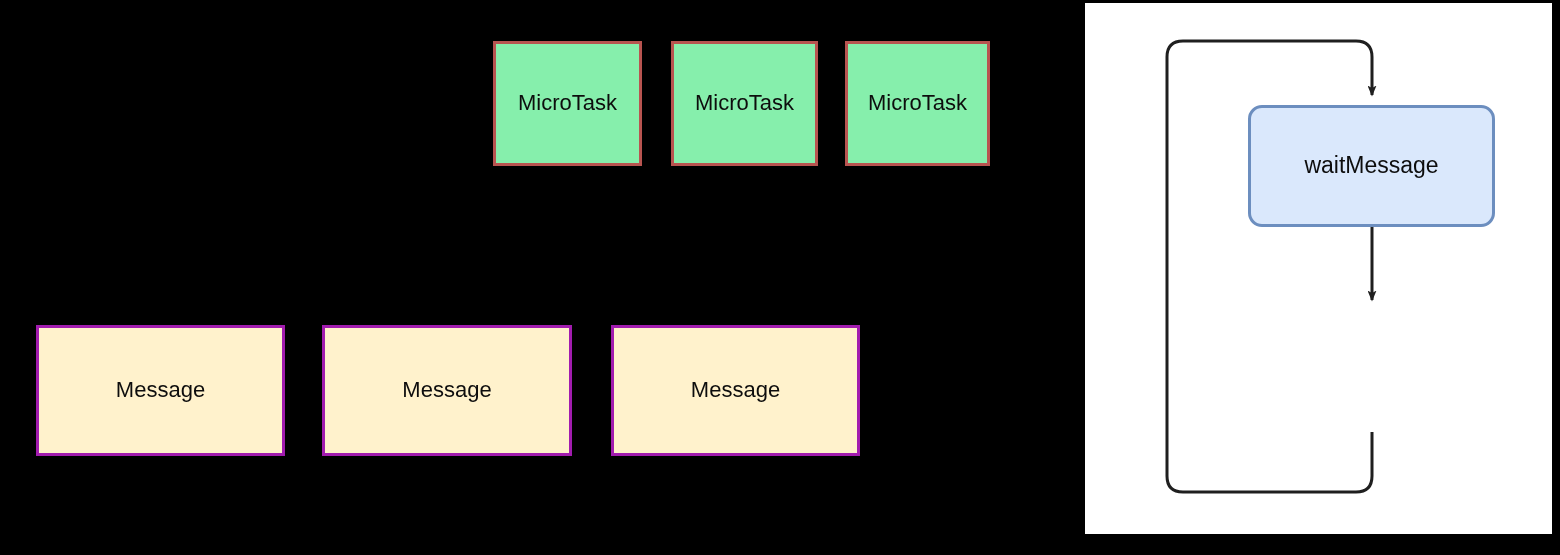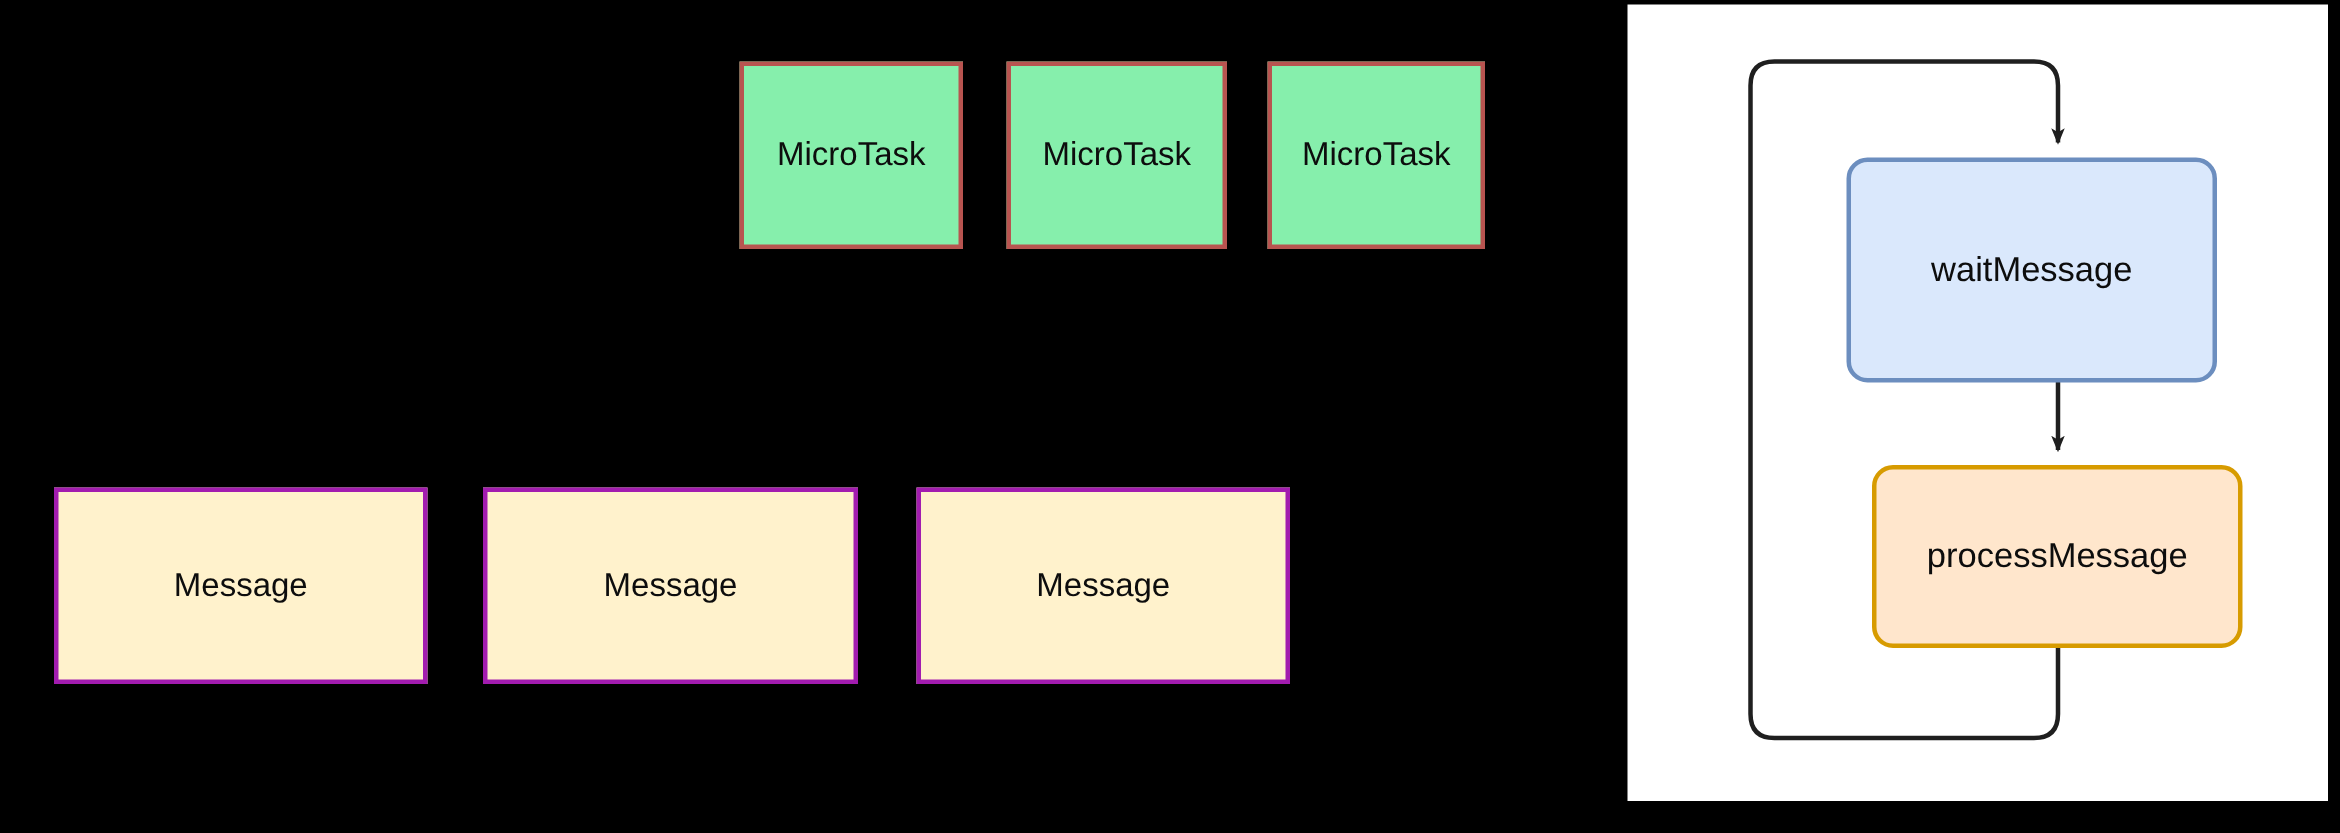--- a/index.html
+++ b/index.html
@@ -116,23 +116,20 @@
         <marker id="arrowhead" markerWidth="11" markerHeight="9" refX="9.5" refY="4.5" orient="auto" markerUnits="userSpaceOnUse">
           <path d="M0,0 L11,4.5 L0,9 L2.6,4.5 Z" fill="#1f1f1f"></path>
         </marker>
       </defs>
 
       <path d="M 287,429 L 287,473 Q 287,489 271,489 L 98,489 Q 82,489 82,473 L 82,54 Q 82,38 98,38 L 271,38 Q 287,38 287,54 L 287,92" fill="none" stroke="#1f1f1f" stroke-width="3" marker-end="url(#arrowhead)"></path>
 
       <path d="M 287,224 L 287,297" fill="none" stroke="#1f1f1f" stroke-width="3" marker-end="url(#arrowhead)"></path>
     </svg>
 
-    <div class="node node-wait" style="left:146px; top:102px; width:247px; height:150px;">
+    <div class="node node-wait" style="left:163px; top:102px; width:247px; height:122px;">
       <span>waitMessage</span>
     </div>
 
-    <div class="node node-process" style="left:163px; top:307px; width:247px; height:122px;">
-      <span>processMessage</span>
-    </div>
 
   </div>
 
 </div>
 
 </body></html>

